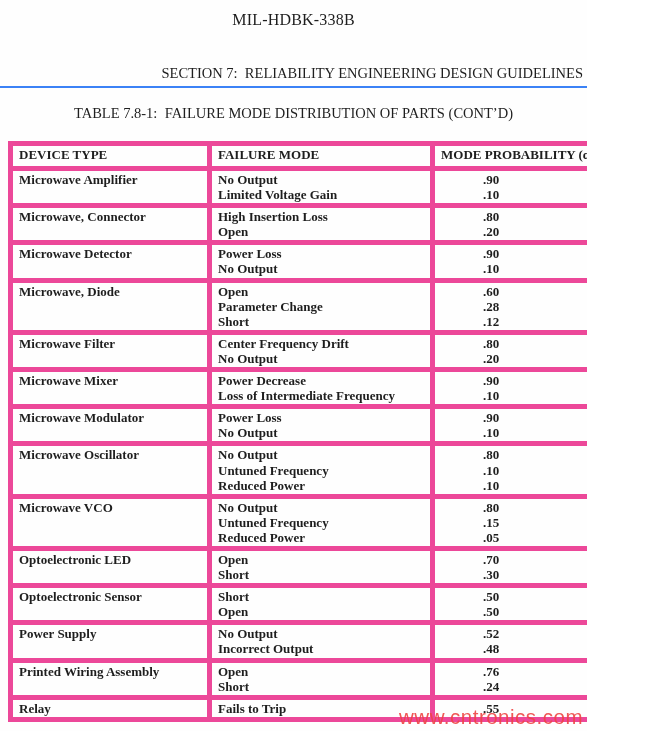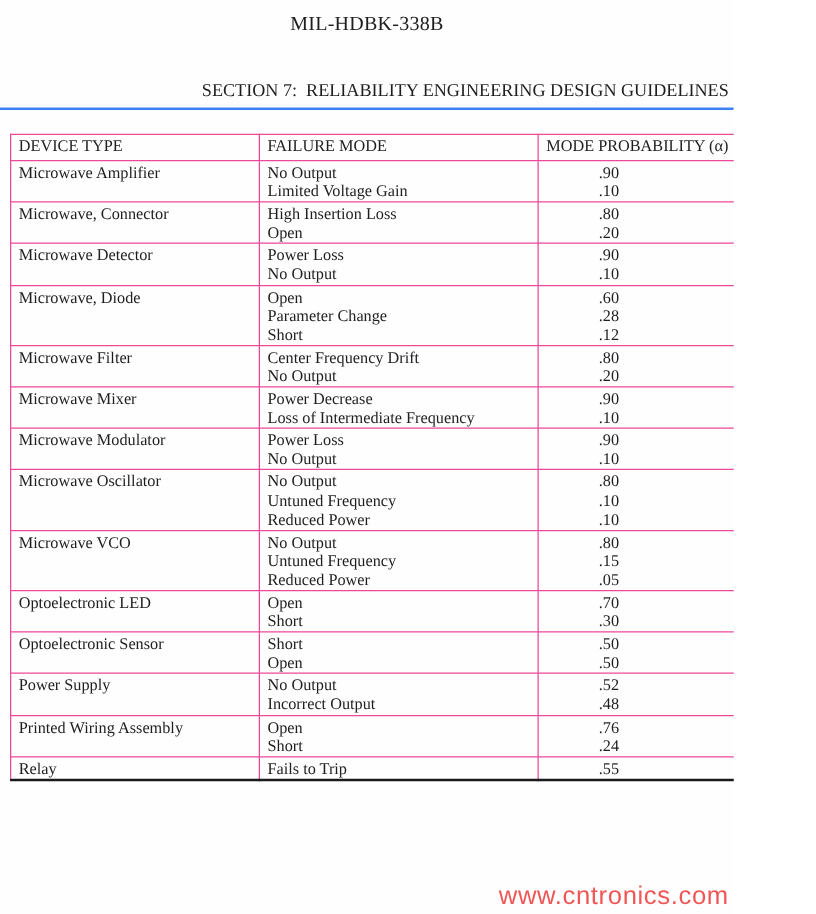--- a/index.html
+++ b/index.html
@@ -42,24 +42,24 @@
     border-collapse: collapse;
     margin-left: 8px;
     margin-top: 19px;
     width: 637px;
     table-layout: fixed;
     font-size: 13px;
     border: 1px solid #2f2f2f;
     border-bottom: 2px solid #1a1a1a;
   }
   .parts-table th, .parts-table td {
-    border: 1px solid #ec4899;
+    border: 5px solid #ec4899;
     vertical-align: top;
     text-align: left;
-    font-weight: normal;
+    font-weight: bold;
     padding: 1px 5px 1px 6px;
     line-height: 15.1px;
     overflow: hidden;
   }
   .parts-table th {
     height: 18px;
   }
   col.c-device { width: 199px; }
   col.c-mode   { width: 223px; }
   col.c-prob   { width: 215px; }
@@ -80,20 +80,21 @@
 </style>
 </head>
 <body>
 
 <div class="page">
 
   <div class="doc-title">MIL-HDBK-338B</div>
 
   <div class="section-heading keep-spaces">SECTION 7:  RELIABILITY ENGINEERING DESIGN GUIDELINES</div>
 
+  <div class="table-title keep-spaces">TABLE 7.8-1:  FAILURE MODE DISTRIBUTION OF PARTS (CONT’D)</div>
 
   <table class="parts-table">
     <colgroup>
       <col class="c-device">
       <col class="c-mode">
       <col class="c-prob">
     </colgroup>
     <thead>
       <tr>
         <th>DEVICE TYPE</th>

